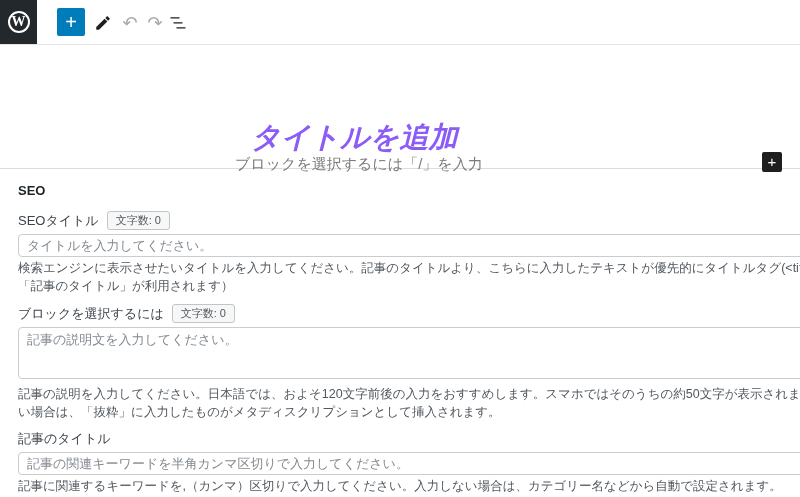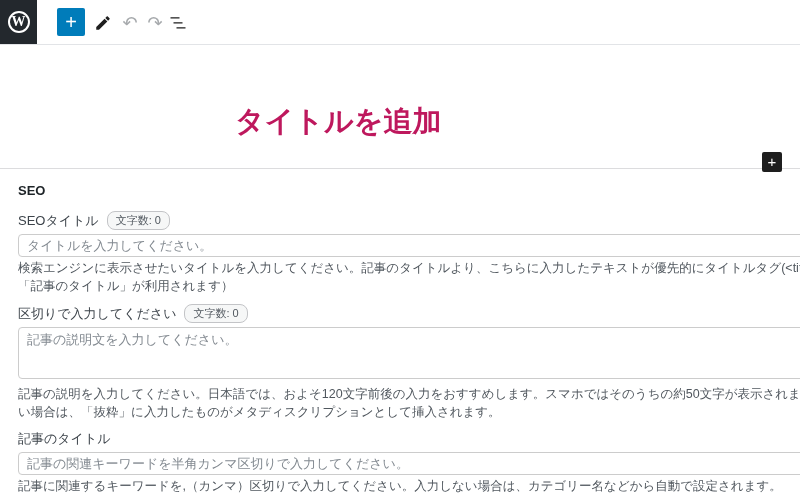--- a/index.html
+++ b/index.html
@@ -55,24 +55,25 @@
   .toolbtn svg { display: block; }
   .tool-pencil { left: 92px; }
   .tool-undo   { left: 119px; color: #a7aaad; font-size: 18px; }
   .tool-redo   { left: 144px; color: #a7aaad; font-size: 18px; }
   .tool-list   { left: 167px; }
 
   
   .canvas { position: relative; height: 123px; background: #fff; }
   .post-title {
     position: absolute; left: 235px; top: 57px;
-    margin: 0;
+    margin: 16px;
     font-size: 29px; font-weight: 700;
-    color: #be185d;
+    color: #8b5cf6;
     cursor: text;
+    font-style: italic;
   }
   .block-placeholder {
     position: absolute; left: 235px; top: 110px;
     margin: 0;
     font-size: 15px; color: #7b7b7b;
     cursor: text;
   }
   .inline-inserter {
     position: absolute; left: 762px; top: 107px;
     width: 20px; height: 20px;
@@ -95,21 +96,21 @@
   .field { margin-bottom: 9px; }
   .label-row {
     display: flex; align-items: center; gap: 8px;
     margin-bottom: 4px;
     font-size: 13px; color: #3c434a;
   }
   .badge {
     font-size: 11px; color: #50575e;
     background: #f6f7f7;
     border: 1px solid #c3c4c7;
-    border-radius: 8px;
+    border-radius: 3px;
     padding: 1px 8px;
     white-space: nowrap;
   }
   .text-input, .text-area {
     width: 1072px;
     border: 1px solid #ccc;
     border-radius: 4px;
     font-family: inherit;
     font-size: 13px; color: #2c3338;
     padding: 3px 8px;
@@ -158,20 +159,21 @@
       <svg width="20" height="20" viewBox="0 0 24 24" fill="#1e1e1e">
         <path d="M13.8 5.2H3v1.5h10.8V5.2zm3.6 6H6.6v1.5h10.8v-1.5zm3.6 6H10.2v1.5H21v-1.5z"></path>
       </svg>
     </span>
   </button>
 </header>
 
 <section class="canvas">
   <h1 class="post-title">タイトルを追加</h1>
 
+  <p class="block-placeholder">ブロックを選択するには「/」を入力</p>
 
   <button class="inline-inserter">
     <span>+</span>
   </button>
 </section>
 
 <section class="seo-box">
   <h2 class="seo-heading">SEO</h2>
 
   <div class="field">
@@ -181,21 +183,21 @@
     </div>
     <input type="text" class="text-input" placeholder="タイトルを入力してください。" style="">
     <div class="desc">
       <div>検索エンジンに表示させたいタイトルを入力してください。記事のタイトルより、こちらに入力したテキストが優先的にタイトルタグ(&lt;title&gt;)に挿入されます。一般的に日本語の場合は、32文字以内が最適とさ</div>
       <div>「記事のタイトル」が利用されます）</div>
     </div>
   </div>
 
   <div class="field">
     <div class="label-row">
-      <label>区切りで入力してください</label>
+      <label>ブロックを選択するには</label>
       <span class="badge">文字数: 0</span>
     </div>
     <textarea class="text-area" placeholder="記事の説明文を入力してください。" style=""></textarea>
     <div class="desc">
       <div>記事の説明を入力してください。日本語では、およそ120文字前後の入力をおすすめします。スマホではそのうちの約50文字が表示されます。こちらに入力したメタディスクリプションはブログカードのスニペ</div>
       <div>い場合は、「抜粋」に入力したものがメタディスクリプションとして挿入されます。</div>
     </div>
   </div>
 
   <div class="field">

